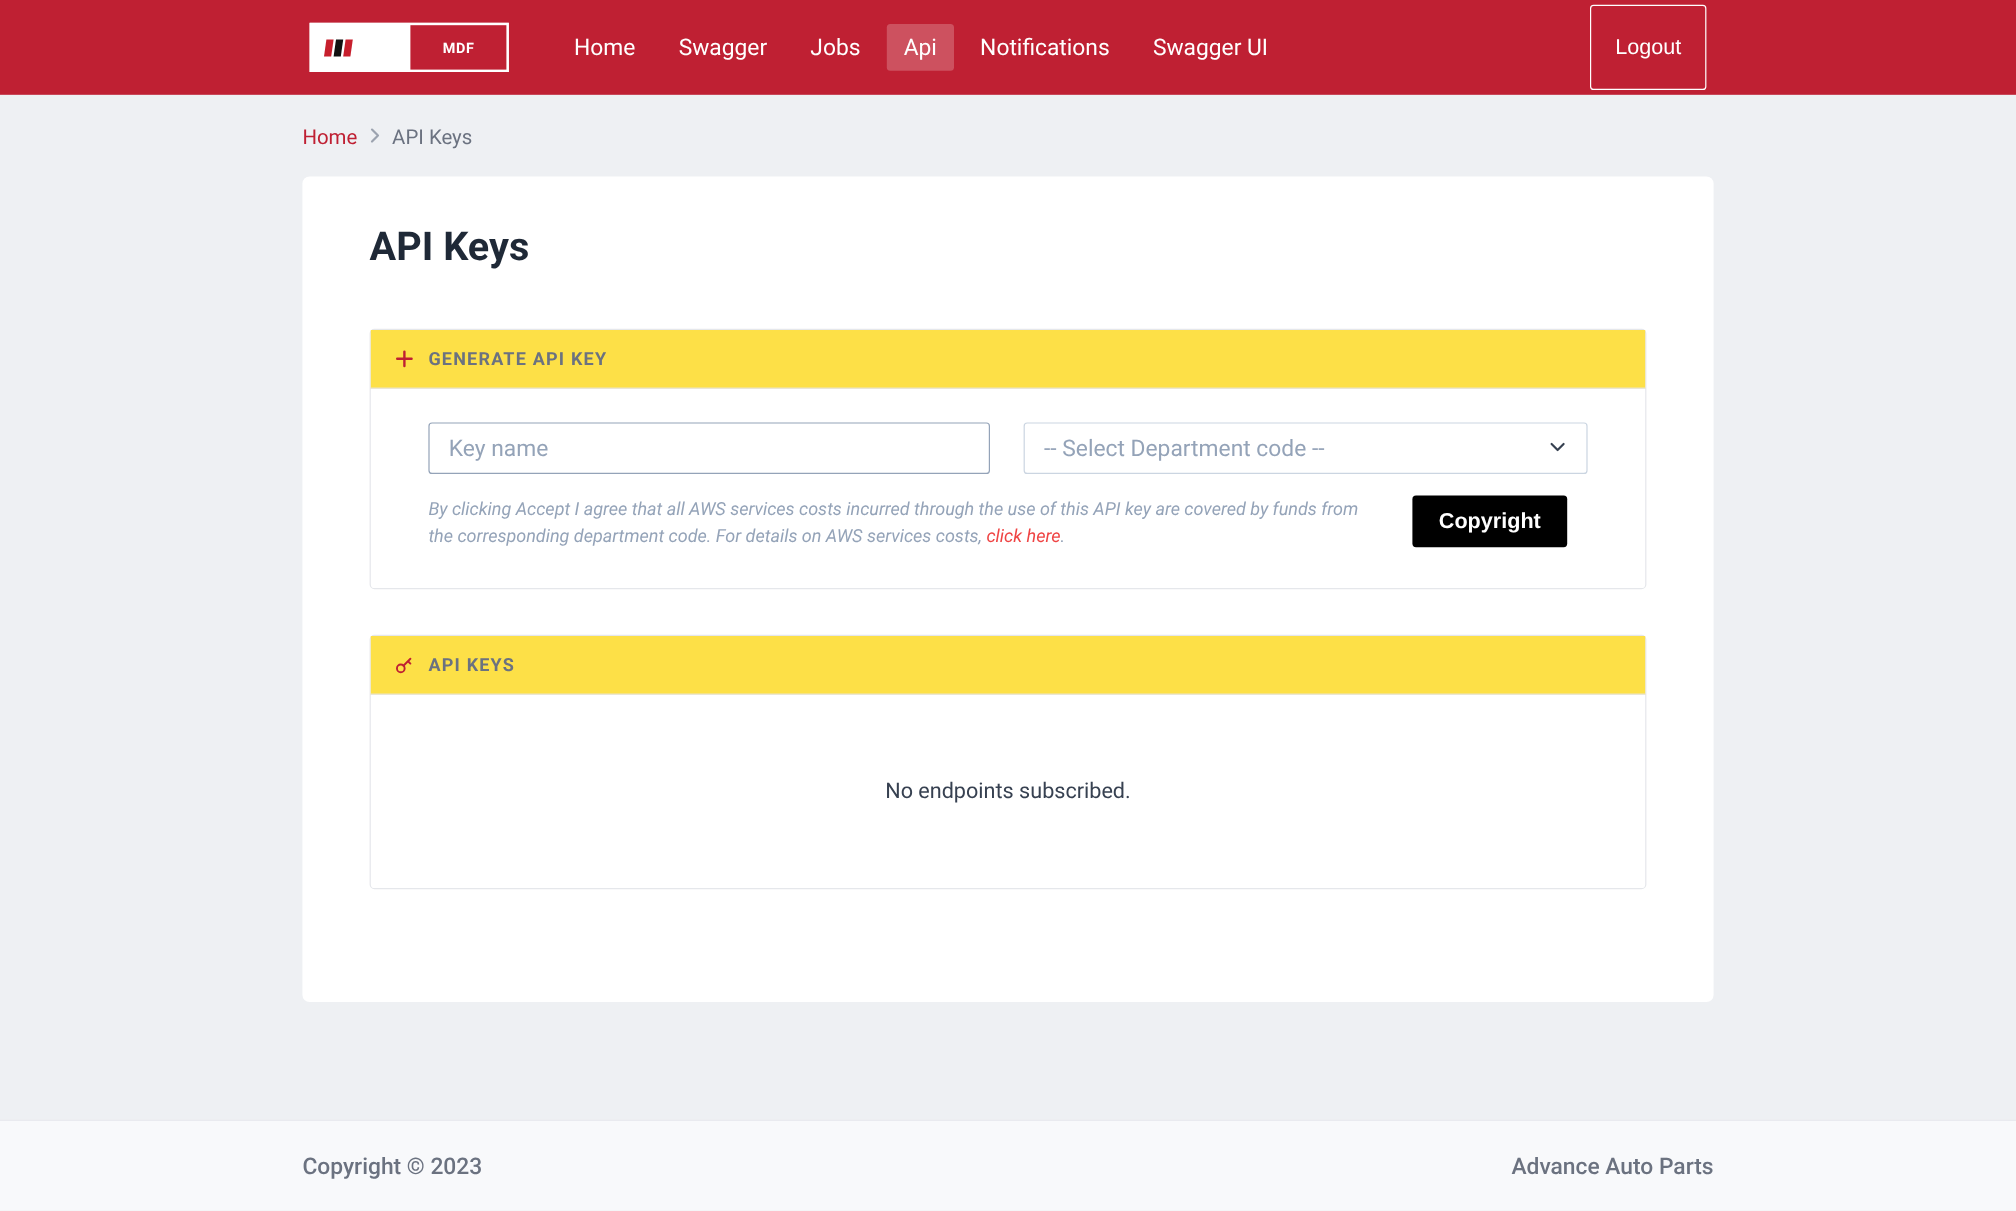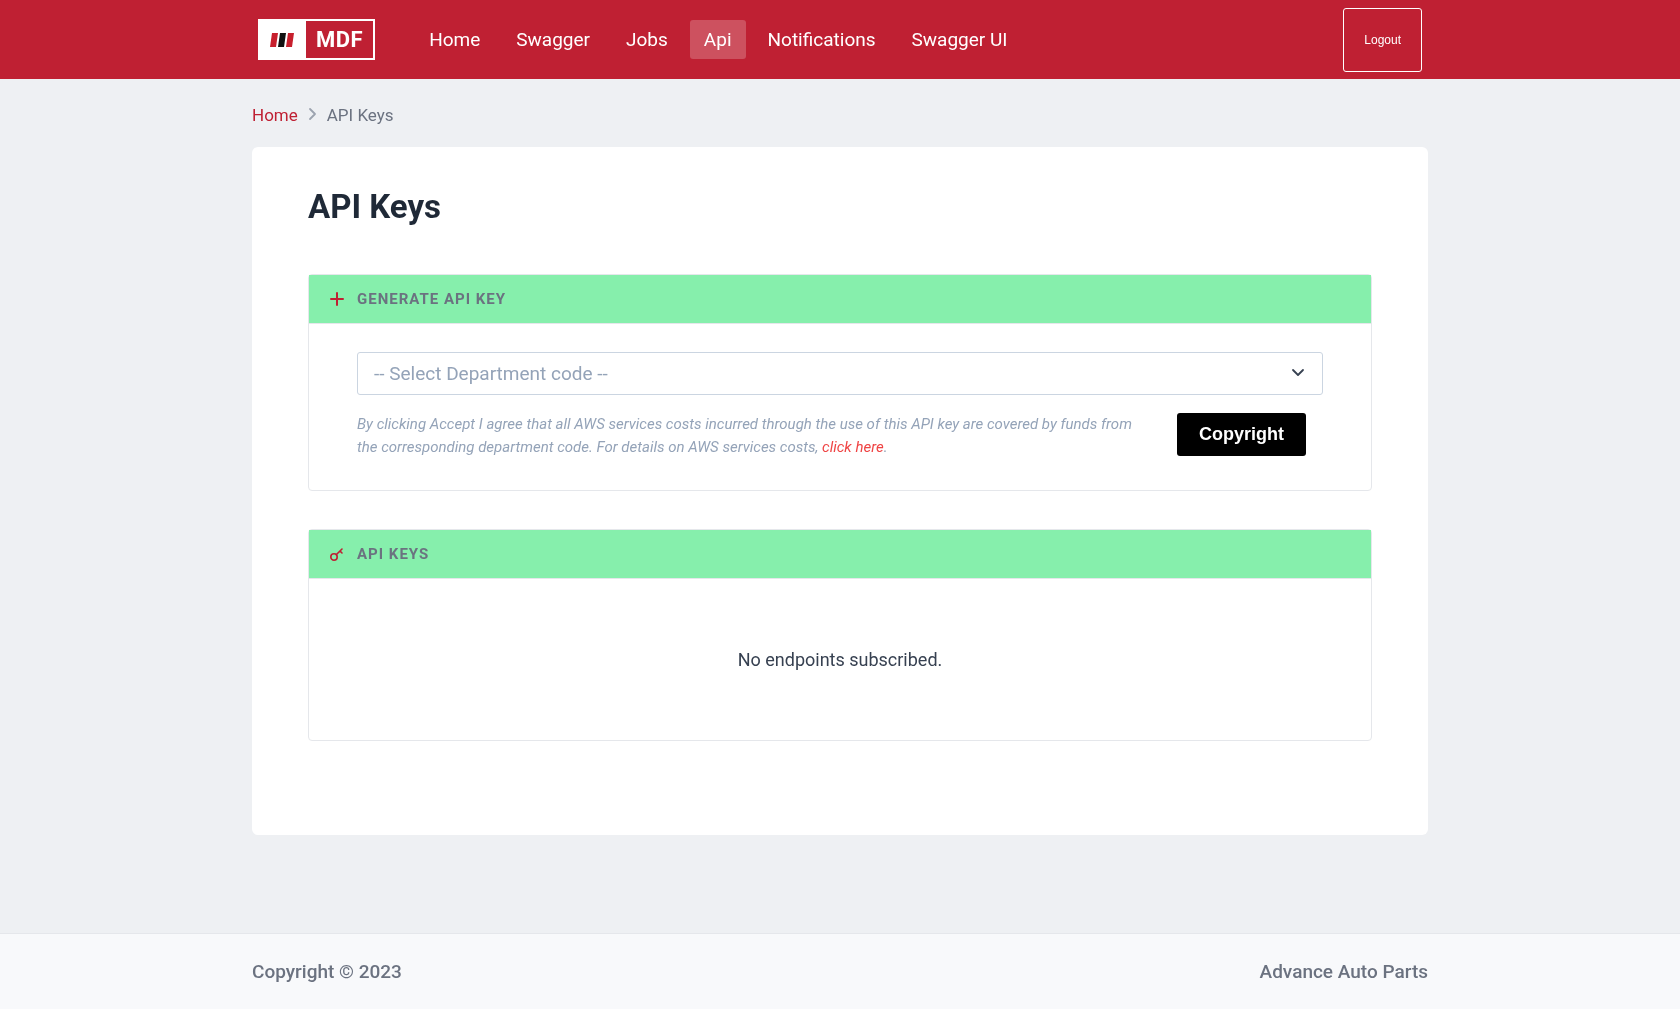--- a/index.html
+++ b/index.html
@@ -33,47 +33,48 @@
       align-items: center;
       justify-content: center;
       font-size: 18px;
       color: #000;
     }
     .logo-flag svg { width: 26px; height: 18px; }
     .logo-text {
       background: #bf2033;
       color: #fff;
       font-weight: 700;
-      font-size: 22px;
-      padding: 6px 10px;
+      font-size: 12px;
+      padding: 6px 27px;
       height: 100%;
       display: flex;
       align-items: center;
       letter-spacing: 0.5px;
+      margin-left: 36px;
     }
     .nav {
       display: flex;
       gap: 8px;
       flex: 1;
     }
     .nav-item {
       color: #fff;
       font-size: 19px;
       padding: 8px 14px;
       border-radius: 3px;
       cursor: pointer;
     }
     .nav-item.active {
       background: rgba(255,255,255,0.22);
     }
     .logout-btn {
       border: 1.5px solid #fff;
       color: #fff;
       background: transparent;
-      font-size: 12px;
+      font-size: 18px;
       padding: 24px 20px;
       border-radius: 3px;
       cursor: pointer;
     }
     .container {
       width: 1176px;
       margin: 0 auto;
       flex: 1;
     }
     .breadcrumb {
@@ -105,21 +106,21 @@
       font-weight: 700;
       color: #1f2937;
       margin-bottom: 48px;
     }
     .panel {
       border: 1px solid #e5e7eb;
       border-radius: 4px;
       margin-bottom: 38px;
     }
     .panel-header {
-      background: #86efac;
+      background: #fde047;
       border-bottom: 1px solid #e5e7eb;
       padding: 15px 20px;
       display: flex;
       align-items: center;
       gap: 12px;
     }
     .panel-header .icon-slot {
       color: #bf2033;
       width: 16px;
       height: 16px;
@@ -286,20 +287,21 @@
       <div class="panel-header">
         <span class="icon-slot">
           <svg viewBox="0 0 16 16">
               <path d="M8 2 V14 M2 8 H14" stroke="#bf2033" stroke-width="2" stroke-linecap="round"></path>
             </svg>
         </span>
         <span class="panel-title">GENERATE API KEY</span>
       </div>
       <div class="panel-body">
         <div class="form-row">
+          <input class="input key-name" type="text" placeholder="Key name" style="">
           <div class="select-wrap">
             <select class="select">
               <option>-- Select Department code --</option>
             </select>
             <span class="select-chevron">
               <svg viewBox="0 0 18 18">
                   <path d="M4 7 L9 12 L14 7" stroke="#374151" stroke-width="1.8" fill="none" stroke-linecap="round" stroke-linejoin="round"></path>
                 </svg>
             </span>
           </div>

